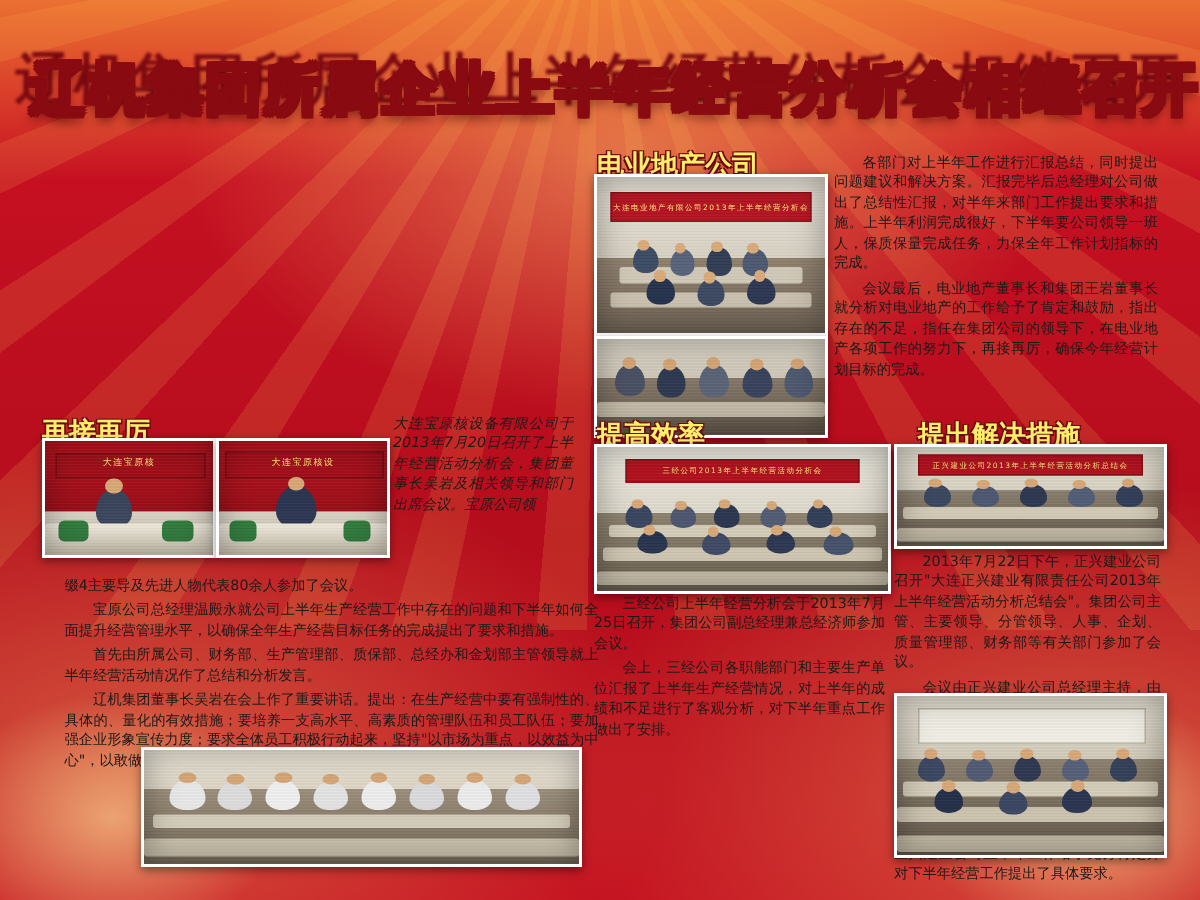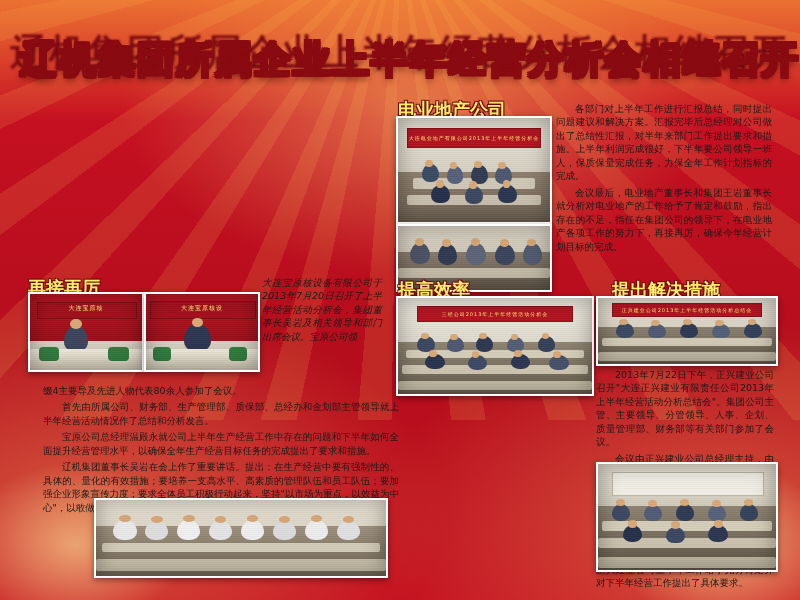--- a/index.html
+++ b/index.html
@@ -227,22 +227,22 @@
         <div class="vig"></div>
     </div>
   </div>
 
   <div class="tbox" style="left:262px;top:276px;width:120px;font-style:italic;">
     <p style="text-indent:0;">大连宝原核设备有限公司于2013年7月20日召开了上半年经营活动分析会，集团董事长吴岩及相关领导和部门出席会议。宝原公司领</p>
   </div>
 
   <div class="tbox" style="left:43px;top:372px;width:356px;margin-top:12px;">
     <p style="text-indent:0;">缀4主要导及先进人物代表80余人参加了会议。</p>
+    <p>宝原公司总经理温殿永就公司上半年生产经营工作中存在的问题和下半年如何全面提升经营管理水平，以确保全年生产经营目标任务的完成提出了要求和措施。</p>
     <p>首先由所属公司、财务部、生产管理部、质保部、总经办和金划部主管领导就上半年经营活动情况作了总结和分析发言。</p>
-    <p>宝原公司总经理温殿永就公司上半年生产经营工作中存在的问题和下半年如何全面提升经营管理水平，以确保全年生产经营目标任务的完成提出了要求和措施。</p>
     <p>辽机集团董事长吴岩在会上作了重要讲话。提出：在生产经营中要有强制性的、具体的、量化的有效措施；要培养一支高水平、高素质的管理队伍和员工队伍；要加强企业形象宣传力度；要求全体员工积极行动起来，坚持"以市场为重点，以效益为中心"，以敢做敢闯、敢拼敢搏、人人负责、提高效率、提高效益。</p>
   </div>
 
   <div class="photo" style="left:94px;top:498px;width:290px;height:76px;">
     <div class="scene">
       <div class="wall" style="background:linear-gradient(180deg,#efe9dc,#ddd6c6);height:34%;"></div>
       <div class="floor" style="top:34%;background:linear-gradient(180deg,#9c8f7c,#6f6454);"></div>
       <div class="table" style="left:2%;top:56%;width:96%;height:13%;background:#d3cbb8;"></div>
       <div class="table" style="left:0%;top:78%;width:100%;height:16%;background:#c6bda8;"></div>
       <div class="person" style="left:6%;top:26%;width:8%;height:26%;background:#e9e9ea;"></div>
@@ -293,20 +293,24 @@
       <div class="head" style="left:38%;top:55%;width:4%;height:7%;"></div>
       <div class="person" style="left:58%;top:58%;width:10%;height:16%;background:#2a3550;"></div>
       <div class="head" style="left:60%;top:54%;width:4%;height:7%;"></div>
       <div class="person" style="left:78%;top:59%;width:10%;height:16%;background:#444f69;"></div>
       <div class="head" style="left:80%;top:55%;width:4%;height:7%;"></div>
       <div class="noise"></div>
         <div class="vig"></div>
     </div>
   </div>
 
+  <div class="tbox" style="left:396px;top:396px;width:194px;">
+    <p>三经公司上半年经营分析会于2013年7月25日召开，集团公司副总经理兼总经济师参加会议。</p>
+    <p>会上，三经公司各职能部门和主要生产单位汇报了上半年生产经营情况，对上半年的成绩和不足进行了客观分析，对下半年重点工作做出了安排。</p>
+  </div>
 
   <div class="cap" style="left:612px;top:278px;">提出解决措施</div>
   <div class="photo" style="left:596px;top:296px;width:178px;height:66px;">
     <div class="scene">
       <div class="wall" style="background:linear-gradient(180deg,#e9e4d6,#d8d2c2);height:44%;"></div>
       <div class="floor" style="top:44%;background:linear-gradient(180deg,#8a7f6d,#62584a);"></div>
       <div class="banner" style="top:8%;height:18%;left:8%;right:8%;">
         <div class="bt">正兴建业公司2013年上半年经营活动分析总结会</div>
       </div>
       <div class="table" style="left:2%;top:60%;width:96%;height:12%;background:#d2cab6;"></div>

